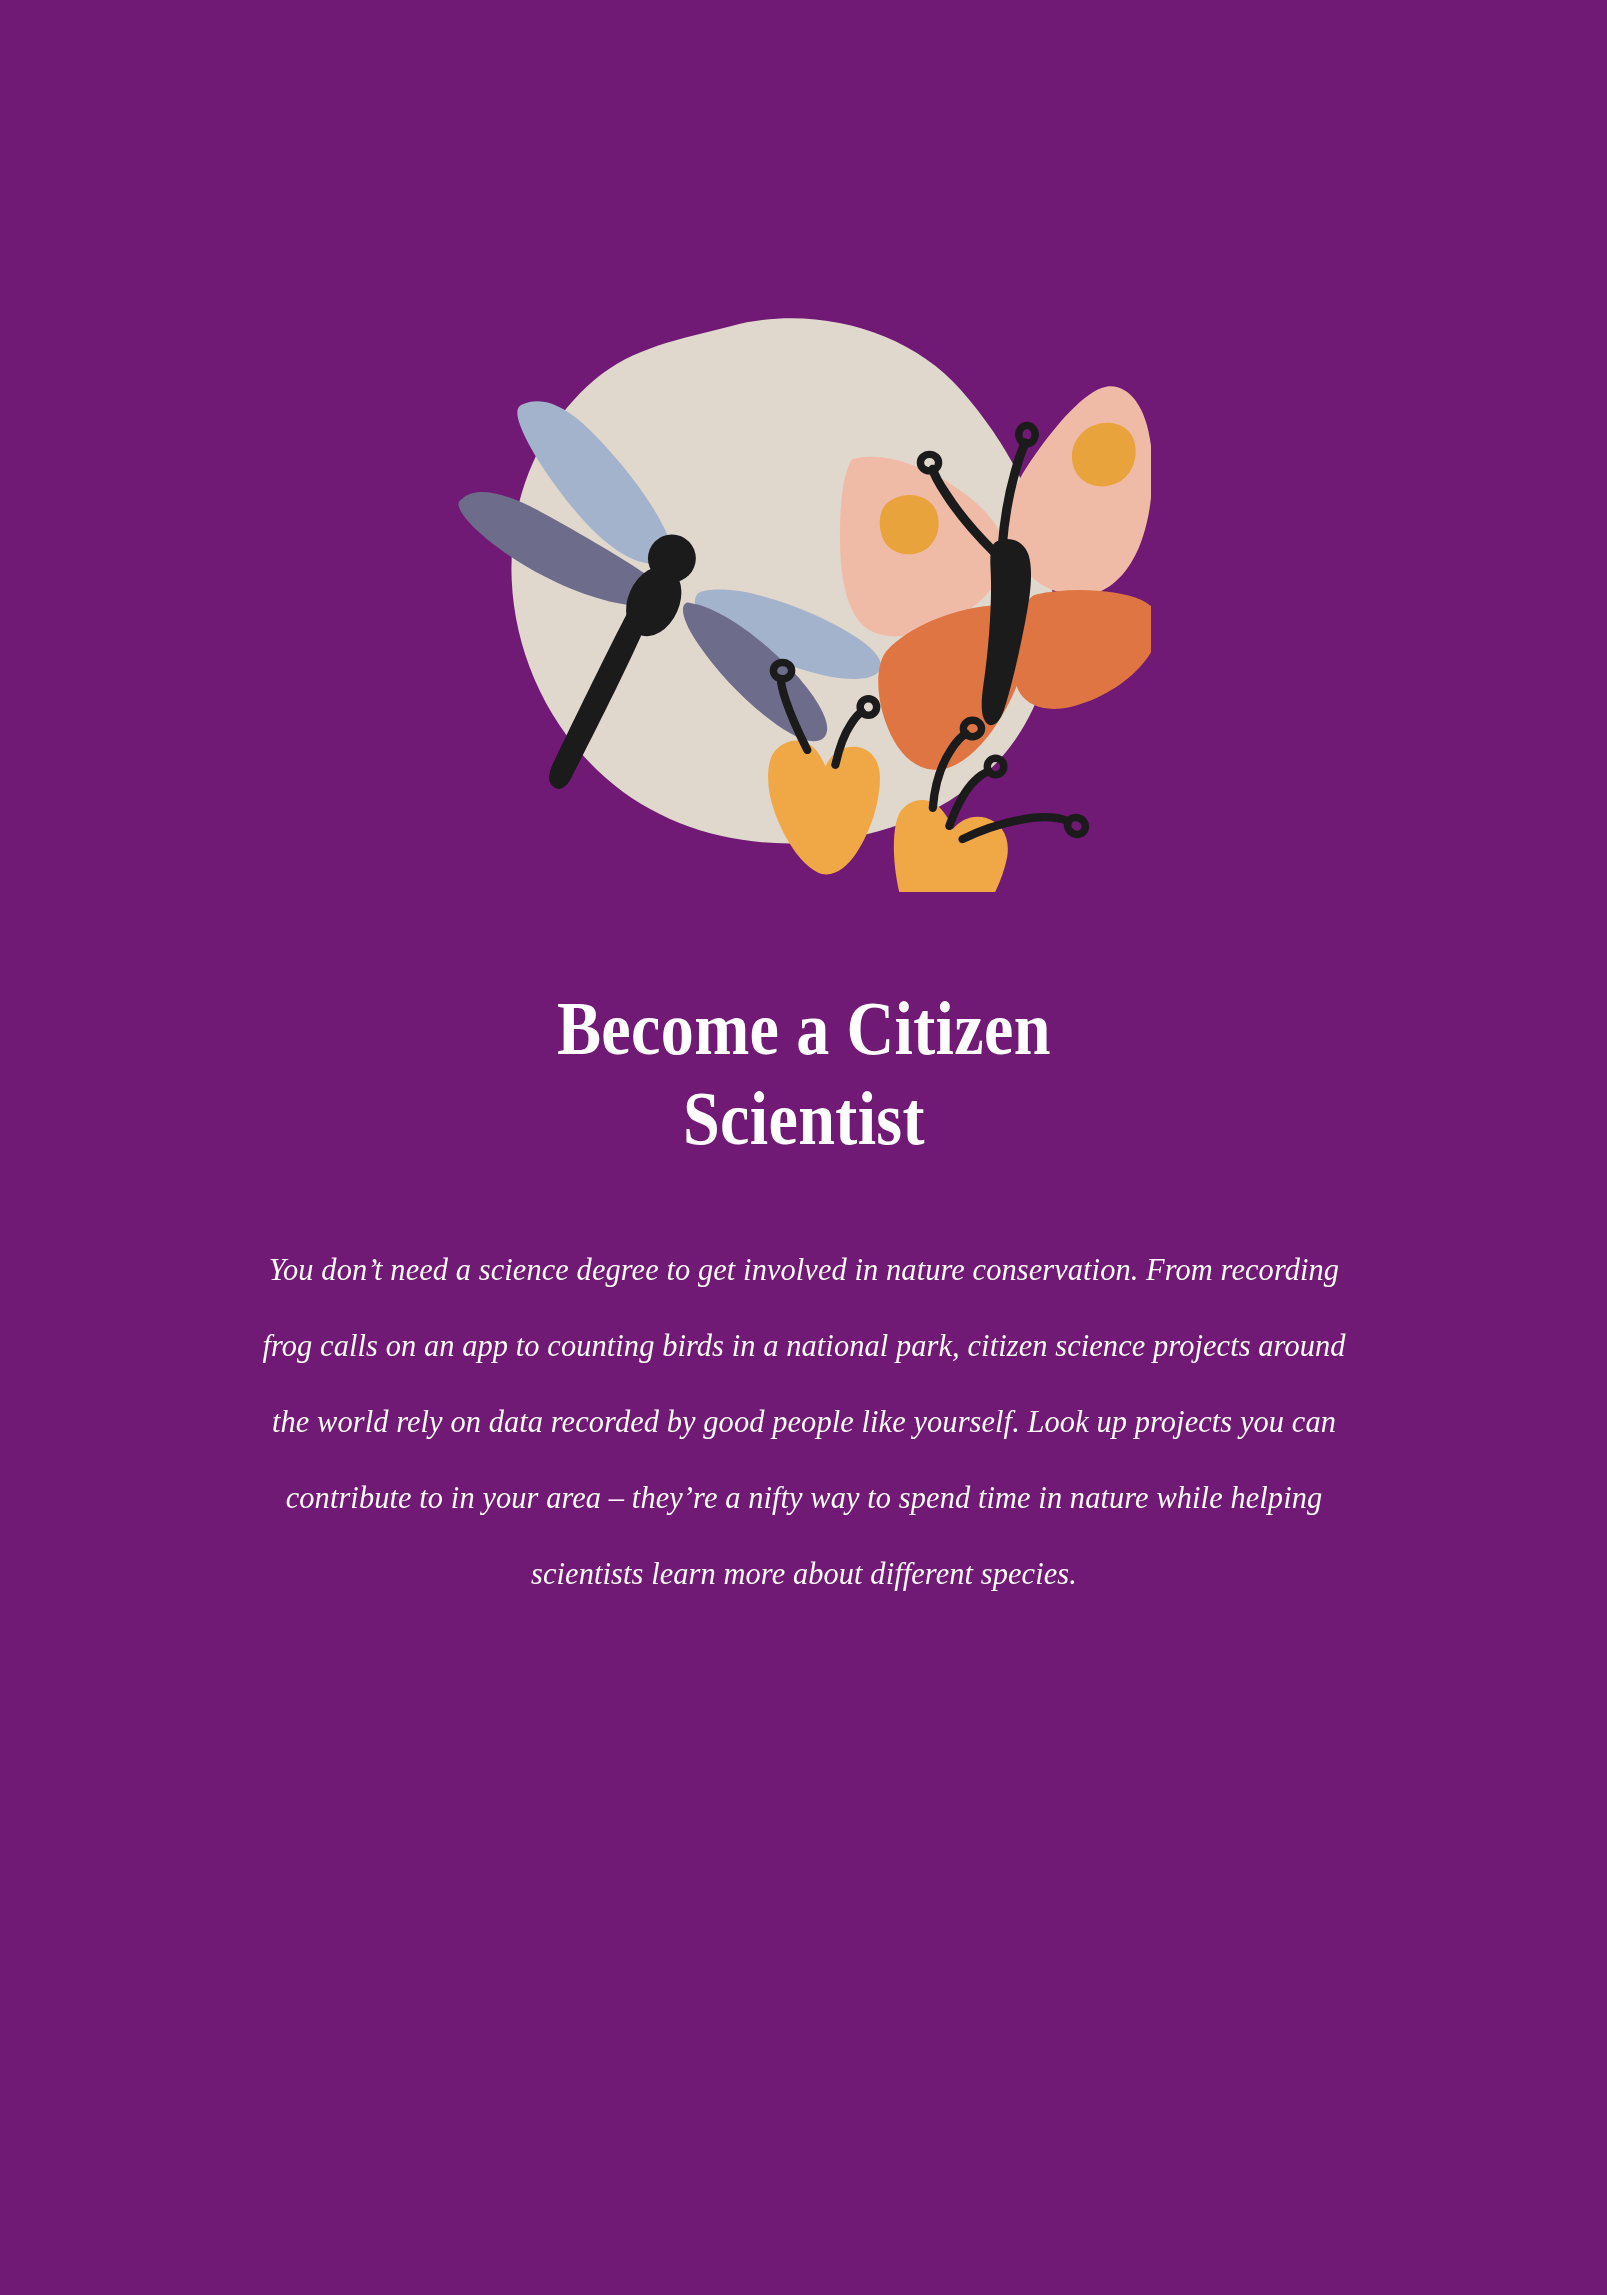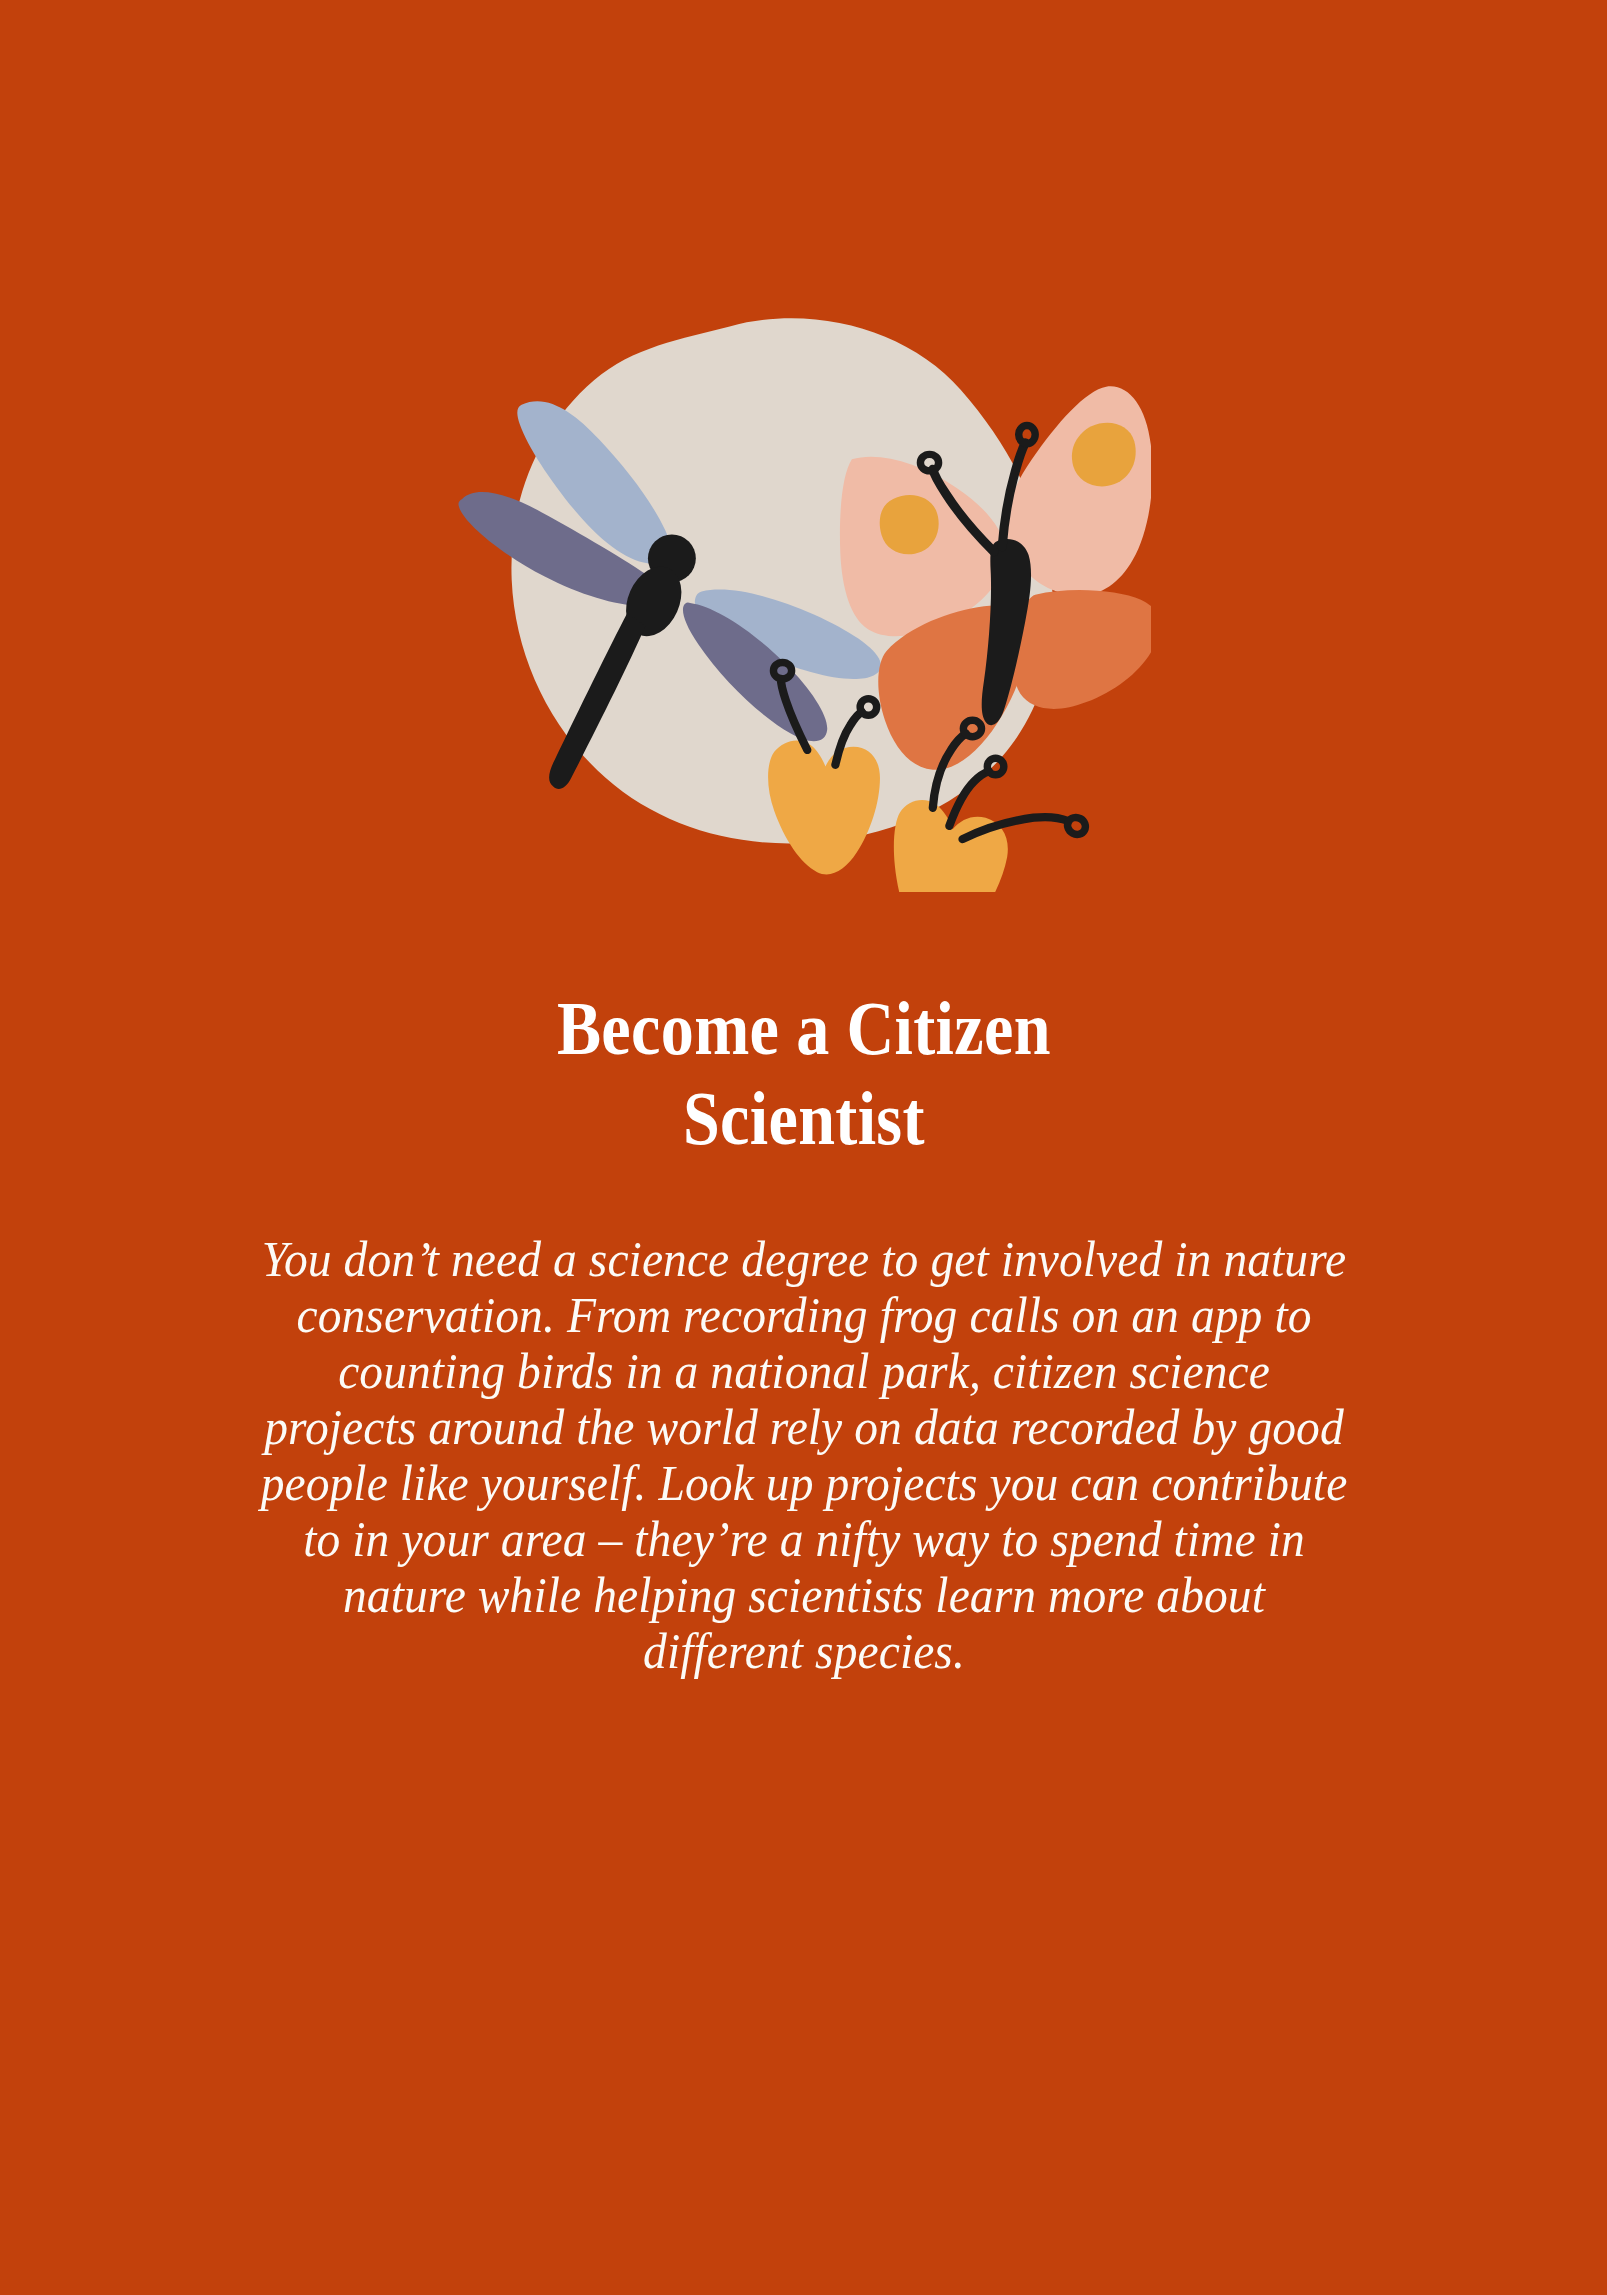--- a/index.html
+++ b/index.html
@@ -11,21 +11,21 @@
     height: 2295px;
     background: #8E9F72;
     font-family: "Liberation Serif", serif;
     overflow: hidden;
     position: relative;
   }
 
   .poster {
     position: absolute;
     inset: 0;
-    background: #c2410c;
+    background: #701a75;
     display: flex;
     flex-direction: column;
     align-items: center;
   }
 
   
   .illustration-wrap {
     position: absolute;
     left: 50%;
     transform: translateX(-50%);
@@ -65,22 +65,22 @@
   .body-copy {
     position: absolute;
     left: 50%;
     transform: translateX(-50%);
     top: 1231px;
     width: 1148px;
     text-align: center;
     color: #FCFBF7;
     font-family: "Liberation Serif", serif;
     font-style: italic;
-    font-size: 50px;
-    line-height: 56px;
+    font-size: 32px;
+    line-height: 76px;
     letter-spacing: 0.1px;
   }
   .body-inner {
     display: inline-block;
     transform: scaleX(0.95);
     transform-origin: center top;
   }
 </style>
 </head>
 <body>

